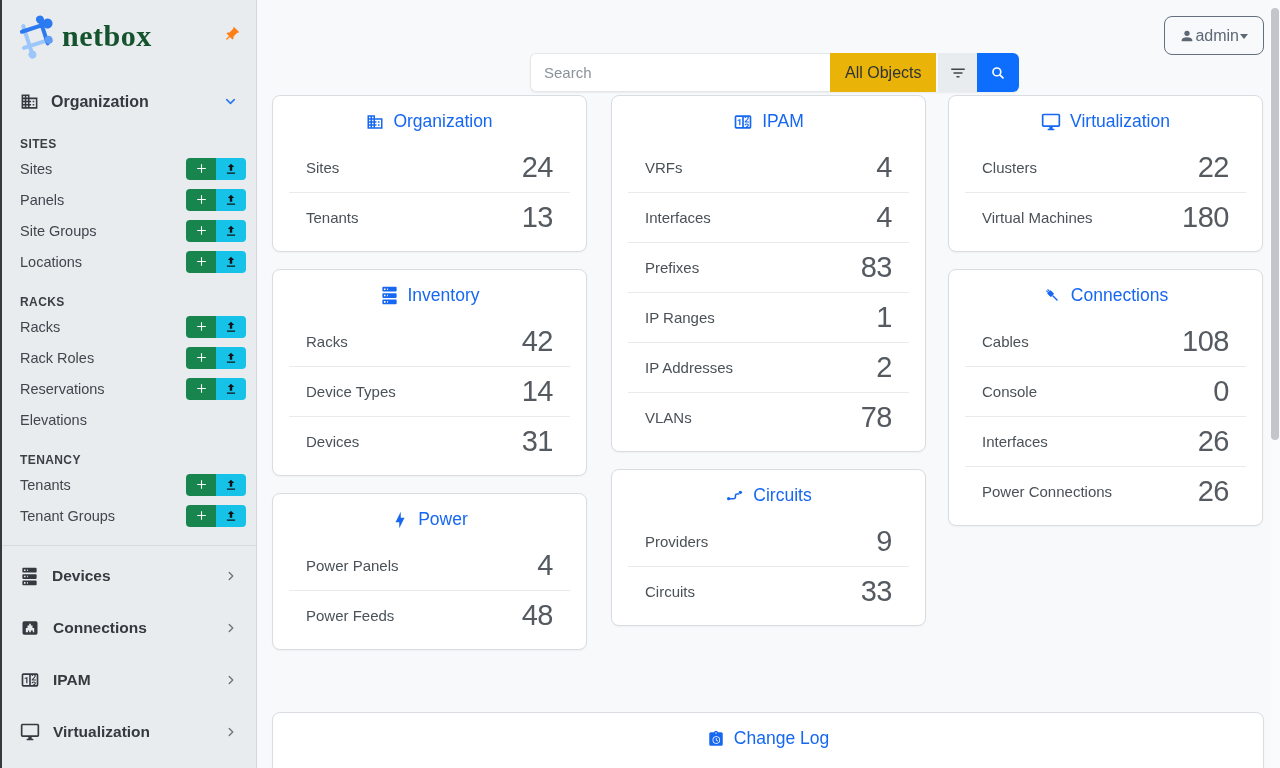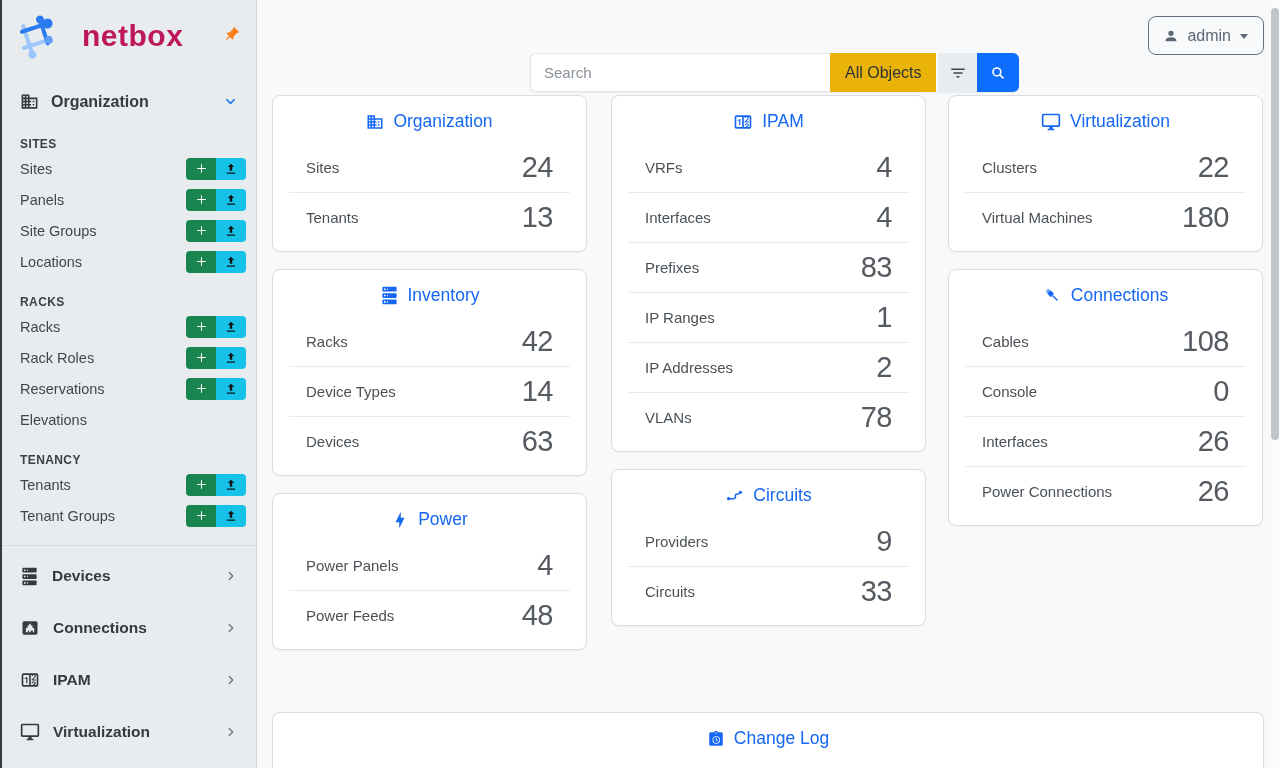--- a/index.html
+++ b/index.html
@@ -15,21 +15,21 @@
 
   
   .sidebar {
     position: absolute; left: 0; top: 0; width: 257px; height: 768px;
     background: #e9ecef;
     border-left: 2px solid #343a40;
     border-right: 1px solid #d4d8dc;
   }
   .logo-row { display: flex; align-items: center; padding: 12px 14px 10px 12px; height: 70px; }
   .logo-mark { width: 48px; height: 46px; }
-  .logo-text { font-size: 30px; font-weight: bold; color: #be185d; letter-spacing: 0.5px; margin-left: 20px; }
+  .logo-text { font-size: 30px; font-weight: bold; color: #14532d; letter-spacing: 0.5px; margin-left: 0; font-family: Liberation Serif, serif; }
   .pin-btn { margin-left: auto; background: none; border: none; cursor: pointer; padding: 2px; }
 
   .org-toggle {
     display: flex; align-items: center; gap: 12px;
     margin-top: 14px; padding: 8px 18px; cursor: pointer;
     font-size: 16px; font-weight: bold; color: #343a40;
   }
   .org-toggle .chev { margin-left: auto; }
 
   .side-section-header {
@@ -77,21 +77,21 @@
     background: #e9ecef; border: none; border-left: 2px solid #f8f9fa;
     width: 41px; cursor: pointer; color: #3f454b;
     display: flex; align-items: center; justify-content: center;
   }
   .search-btn {
     background: #0d6efd; border: none; width: 42px; border-radius: 0 6px 6px 0;
     cursor: pointer; color: #fff; display: flex; align-items: center; justify-content: center;
   }
   .user-btn {
     position: absolute; right: 16px; top: 16px; height: 39px;
-    display: flex; align-items: center; gap: 8px; padding: 0 14px;
+    display: flex; align-items: center; gap: 0; padding: 0 14px;
     background: transparent; border: 1px solid #64707d; border-radius: 8px;
     color: #5d6875; font-size: 16px; cursor: pointer; font-family: "Liberation Sans", sans-serif;
   }
 
   
   .col { position: absolute; top: 95px; width: 315px; display: flex; flex-direction: column; gap: 17px; }
   #col-a { left: 272px; } #col-b { left: 611px; } #col-c { left: 948px; }
   .card {
     background: #fff; border: 1px solid #d9dde1; border-radius: 8px;
     box-shadow: 0 1px 2px rgba(0,0,0,0.04);
@@ -467,21 +467,21 @@
             <span class="stat-value">42</span>
           </div>
           <div class="row-divider"></div>
           <div class="stat-row">
             <span class="stat-label">Device Types</span>
             <span class="stat-value">14</span>
           </div>
           <div class="row-divider"></div>
           <div class="stat-row">
             <span class="stat-label">Devices</span>
-            <span class="stat-value">63</span>
+            <span class="stat-value">31</span>
           </div>
         </div>
       </section>
       <section class="card">
         <div class="card-header">
           <span class="icon">
             <svg width="18" height="18" viewBox="0 0 24 24" fill="currentColor">
               <path d="M11 15H6L13 1V9H18L11 23V15Z"></path>
             </svg>
           </span>

